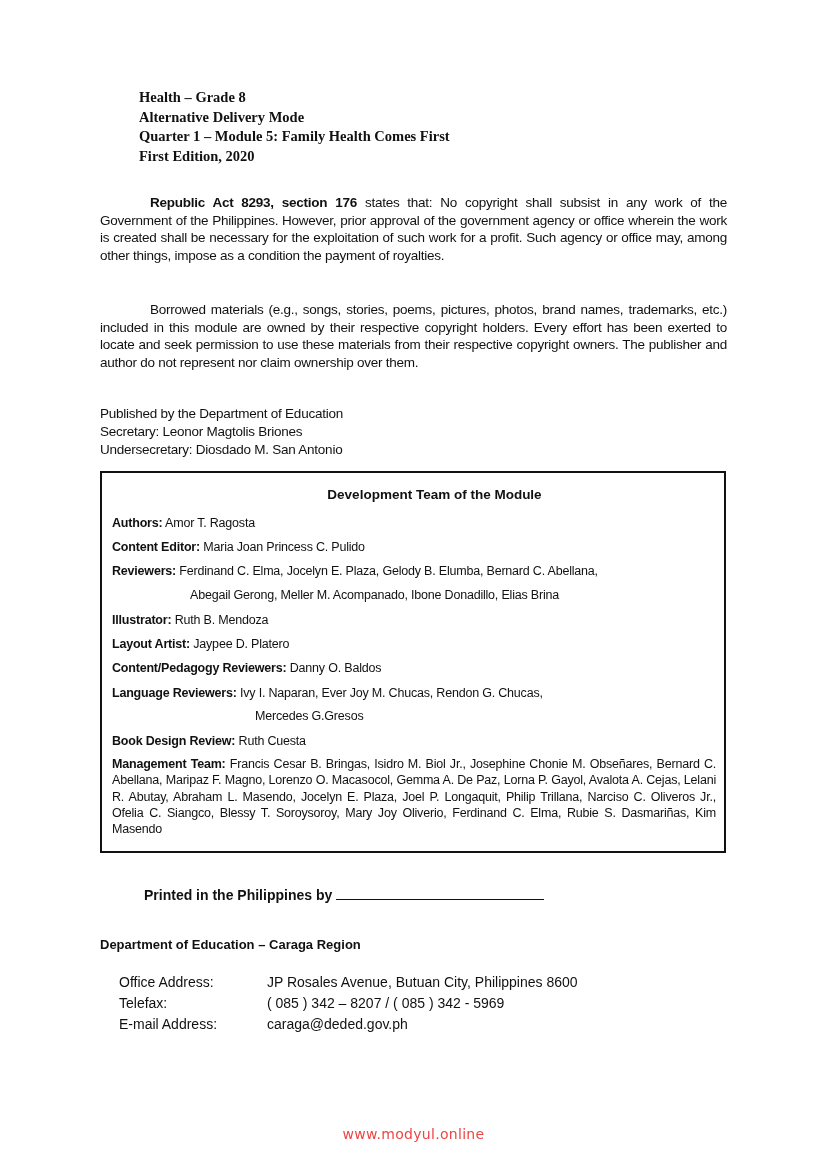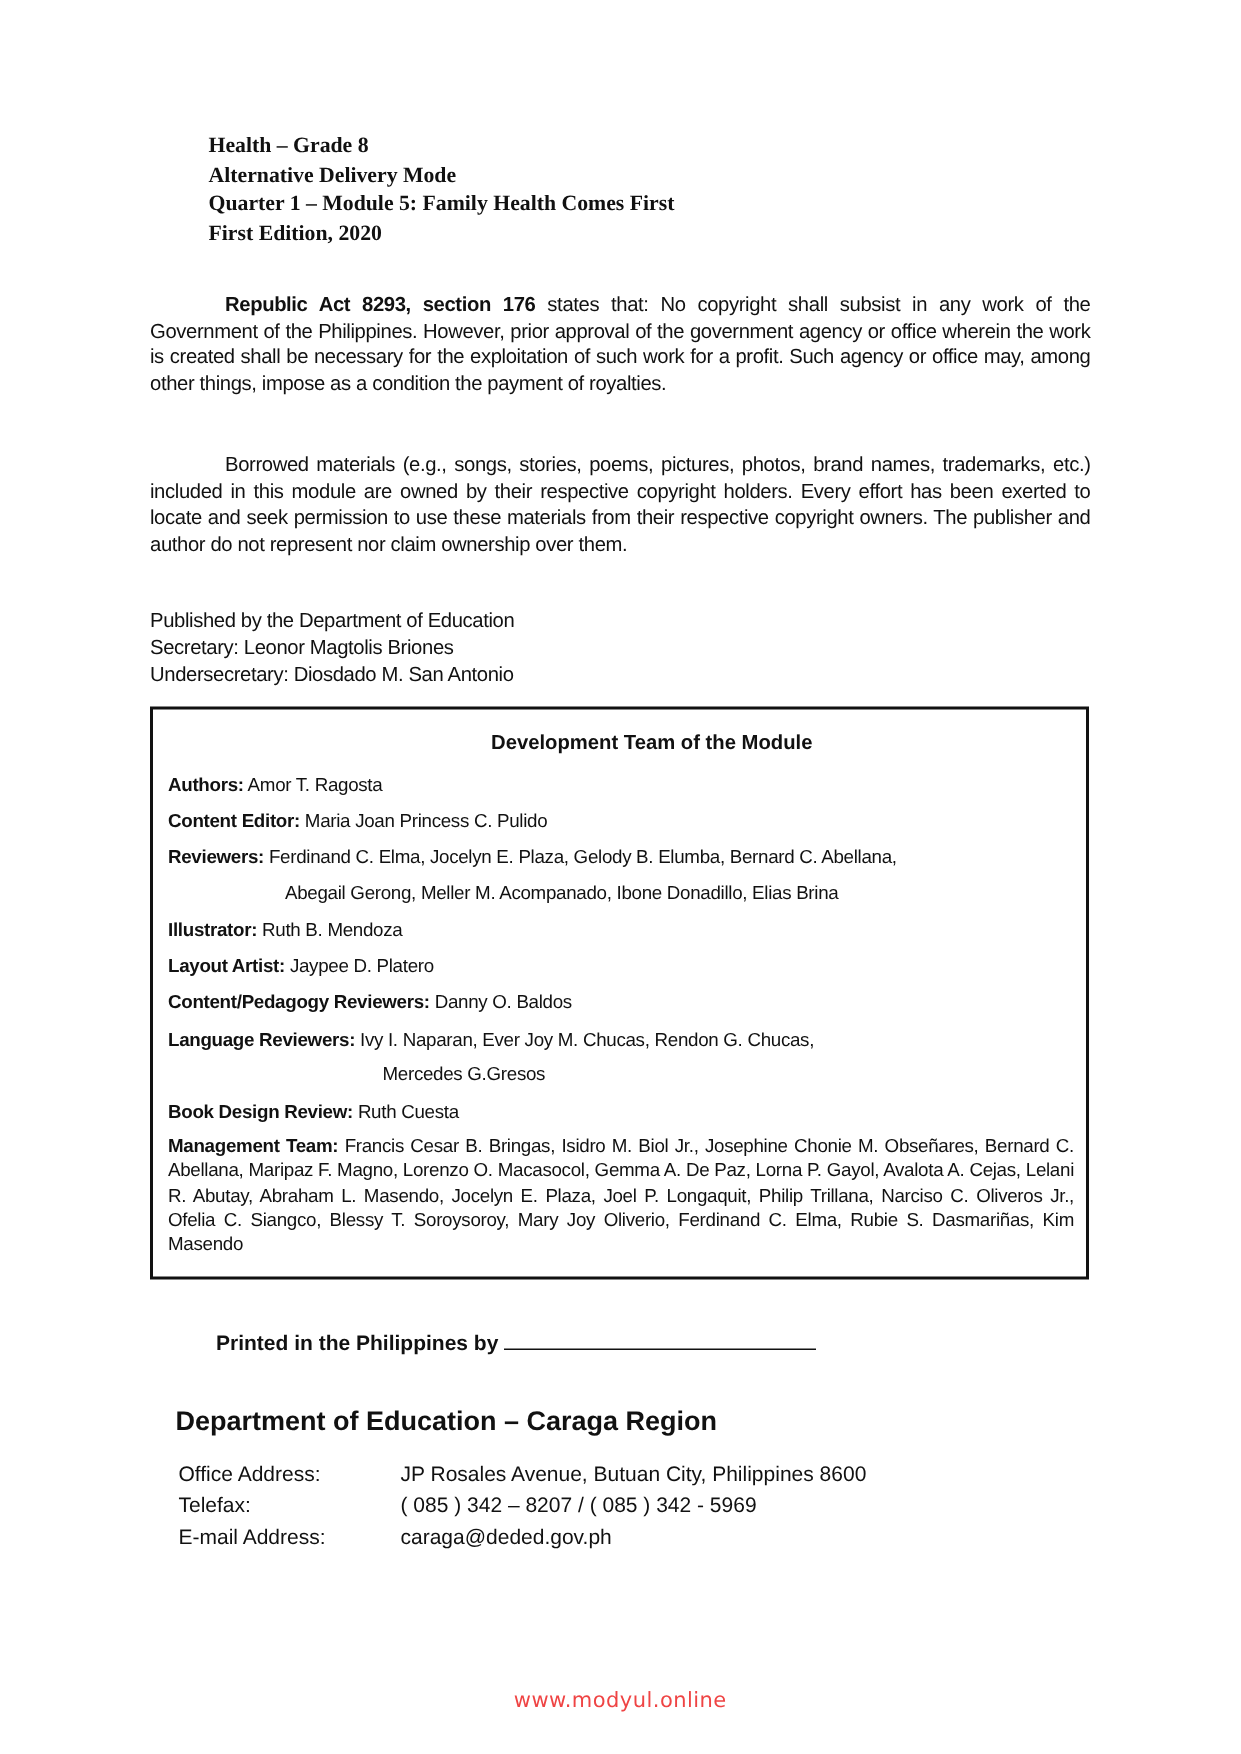--- a/index.html
+++ b/index.html
@@ -15,21 +15,21 @@
     .published { position: absolute; left: 100px; top: 405px; font-family: "Liberation Sans", sans-serif; font-size: 13.5px; line-height: 17.8px; letter-spacing: -0.25px; }
     .team-box { position: absolute; left: 100px; top: 471px; width: 622px; height: 378px; border: 2px solid #111; box-sizing: content-box; }
     .team-title { position: absolute; left: 0; right: 0; top: 14px; text-align: center; font-family: "Liberation Sans", sans-serif; font-weight: bold; font-size: 13.5px; padding-left: 43px; }
     .team-line { position: absolute; left: 10px; font-family: "Liberation Sans", sans-serif; font-size: 12.5px; line-height: 16px; white-space: nowrap; letter-spacing: -0.2px; }
     .team-line b { font-weight: bold; }
     .team-cont { position: absolute; font-family: "Liberation Sans", sans-serif; font-size: 12.5px; white-space: nowrap; letter-spacing: -0.2px; }
     .mgmt { position: absolute; left: 10px; width: 604px; top: 283px; font-family: "Liberation Sans", sans-serif; font-size: 12.5px; line-height: 16.3px; text-align: justify; letter-spacing: -0.2px; }
     .mgmt b { font-weight: bold; }
     .printed { position: absolute; left: 100px; top: 885px; font-family: "Liberation Sans", sans-serif; font-weight: bold; font-size: 14px; white-space: nowrap; padding-left: 44px; }
     .printed .blank { display: inline-block; width: 208px; border-bottom: 1.5px solid #111; height: 14px; vertical-align: baseline; margin-left: 4px; }
-    .deped { position: absolute; left: 100px; top: 937px; font-family: "Liberation Sans", sans-serif; font-weight: bold; font-size: 18px; white-space: nowrap; margin-left: 17px; }
+    .deped { position: absolute; left: 100px; top: 937px; font-family: "Liberation Sans", sans-serif; font-weight: bold; font-size: 13px; white-space: nowrap; }
     .contact { position: absolute; left: 100px; top: 972px; font-family: "Liberation Sans", sans-serif; font-size: 14px; line-height: 21px; }
     .contact .row { display: flex; white-space: nowrap; margin-left: 19px; }
     .contact .label { width: 148px; }
     .watermark { position: absolute; left: 0; right: 0; top: 1126px; text-align: center; font-family: "DejaVu Sans", sans-serif; font-size: 14px; color: #ef4444; letter-spacing: 0.3px; }
   </style>
 </head>
 <body>
 
 <div class="page">
 

